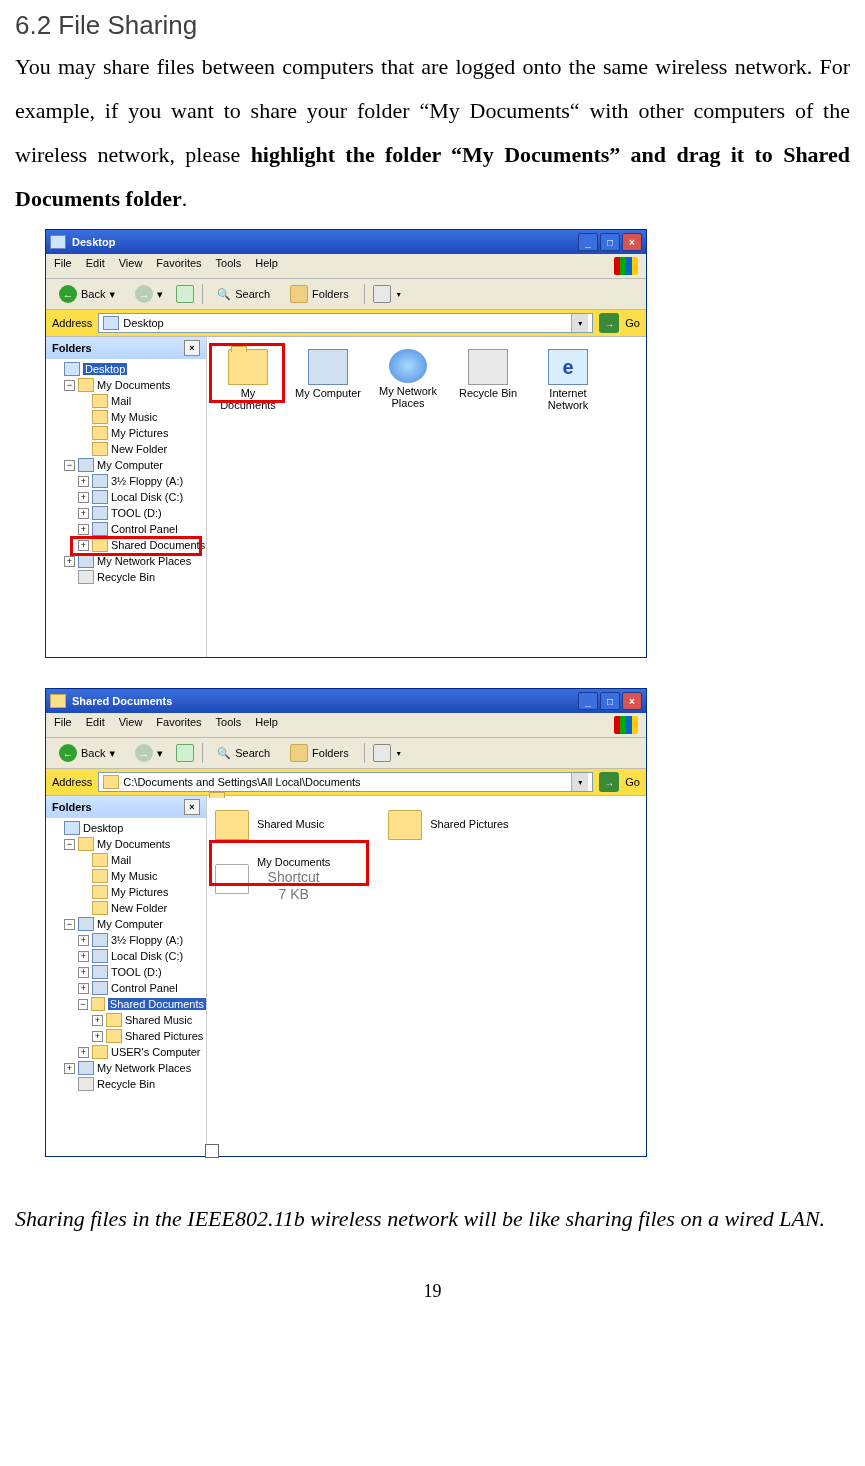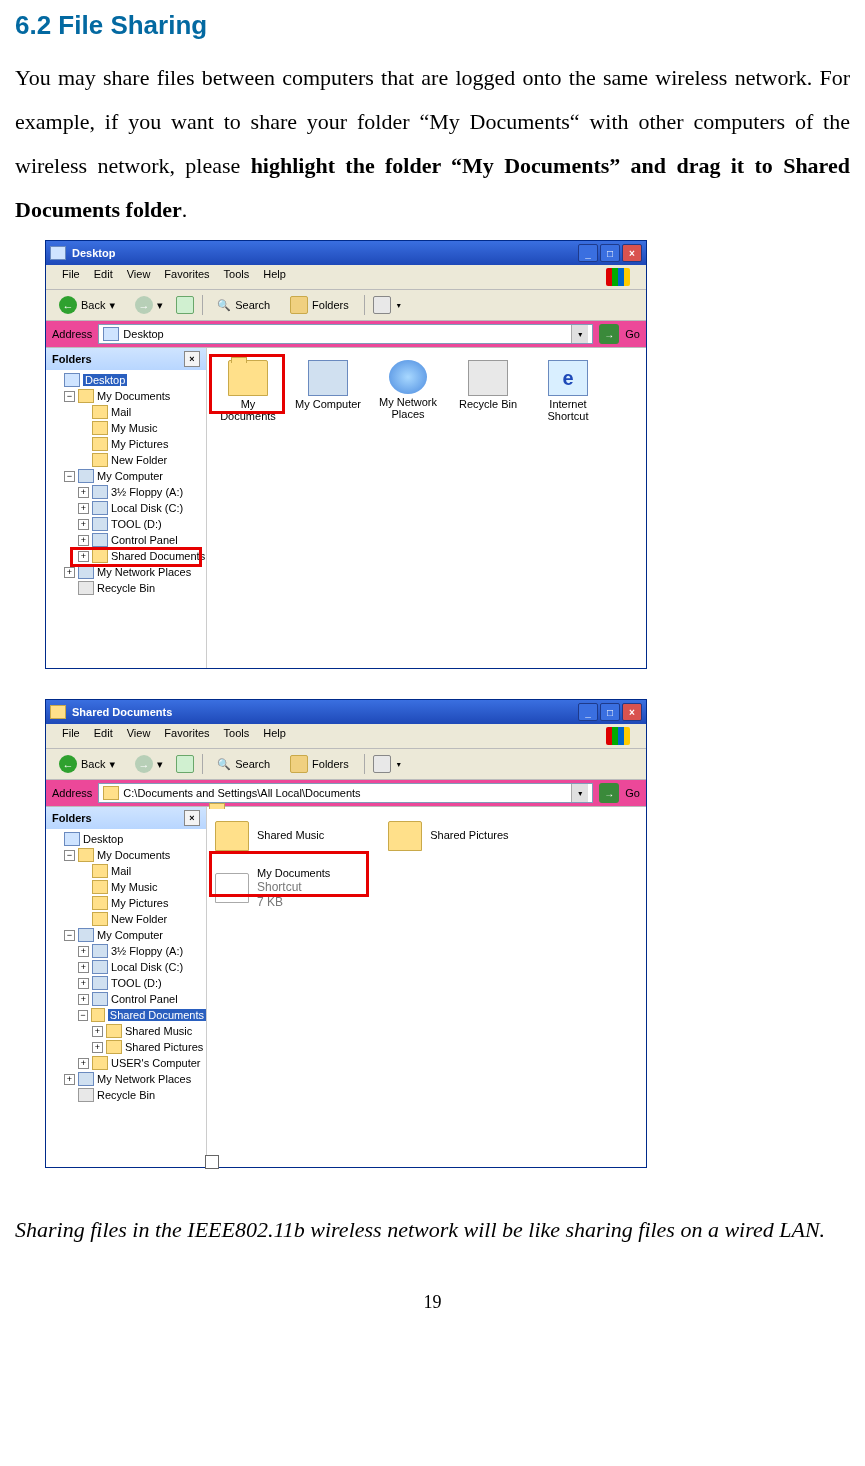--- a/index.html
+++ b/index.html
@@ -7,25 +7,25 @@
     padding: 0;
     font-family: "Times New Roman", serif;
     background: #fff;
     width: 865px;
   }
   .page {
     padding: 10px 15px 30px 15px;
     box-sizing: border-box;
   }
   .heading {
-    color: #0369a1;
+    color: #404040;
     font-family: Arial, Helvetica, sans-serif;
-    font-weight: bold;
+    font-weight: normal;
     font-size: 26px;
-    margin-bottom: 15px;
+    margin-bottom: 4px;
   }
   .bodytext {
     font-size: 22px;
     line-height: 2;
     text-align: justify;
     color: #000;
     margin: 0 0 8px 0;
   }
   .bold { font-weight: bold; }
   .page-number {
@@ -51,21 +51,21 @@
     justify-content: space-between;
     padding: 0 4px;
   }
   .titlebar .left { display: flex; align-items: center; gap: 6px; font-weight: bold; }
   .titlebar .controls { display: flex; gap: 2px; }
   .winbtn { width: 18px; height: 16px; background: #3a6fe0; border: 1px solid #1e3a8a; border-radius: 2px; display:flex;align-items:center;justify-content:center;color:#fff;font-size:10px;font-weight:bold;}
   .winbtn.close { background:#d9534f;}
   .menubar {
     display: flex;
     gap: 14px;
-    padding: 3px 16px;
+    padding: 3px 8px;
     background: #ece9d8;
     border-bottom: 1px solid #bbb;
   }
   .toolbar {
     display: flex;
     align-items: center;
     gap: 6px;
     padding: 3px 6px;
     background: #ece9d8;
     border-bottom: 1px solid #bbb;
@@ -80,21 +80,21 @@
   }
   .btn.green .circle { width:18px;height:18px;border-radius:50%;background:#2fa12f;display:flex;align-items:center;justify-content:center;color:#fff;font-weight:bold; }
   .btn.green.disabled .circle { background:#b7cfb7;}
   .sep { width:1px;height:20px;background:#aaa;margin:0 2px;}
   .smicon { width:16px;height:16px;display:inline-block;background:#f0d080;border:1px solid #c9a94a;border-radius:2px;}
   .addrbar {
     display: flex;
     align-items: center;
     gap: 6px;
     padding: 3px 6px;
-    background: #ec4899;
+    background: #fde047;
     border-bottom: 1px solid #bbb;
   }
   .addrfield {
     flex: 1;
     background: #fff;
     border: 1px solid #7f9db9;
     height: 18px;
     display: flex;
     align-items: center;
     padding: 0 4px;
@@ -153,21 +153,21 @@
   .gfx.folder::before{content:"";position:absolute;top:-4px;left:2px;width:14px;height:5px;background:#ffe08a;border:1px solid #c9a94a;border-bottom:none;}
   .gfx.comp { background:#d0e0f0;border:1px solid #6a8abf;}
   .gfx.globe { background:radial-gradient(#a8d8ff,#4a8adf);border-radius:50%;}
   .gfx.ie { background:#d9efff;border:1px solid #6a8abf;display:flex;align-items:center;justify-content:center;color:#1e49b8;font-weight:bold;font-size:20px;}
   .gfx.bin { background:#e8e8e8;border:1px solid #9a9a9a;}
   .gfx.shortcut { background:#fff;border:1px solid #aaa;}
   .gfx.shortcut::after{content:"";position:absolute;bottom:-2px;left:-2px;width:12px;height:12px;background:#fff;border:1px solid #666;}
   .list-item-row { display:flex;align-items:center;gap:8px;padding:2px;}
   .list-item-row .gfx { width:32px;height:28px;}
   .list-item-row .info { display:flex;flex-direction:column;line-height:1.2;}
-  .list-item-row .info .sub { color:#777;font-size:12px;}
+  .list-item-row .info .sub { color:#777;font-size:14px;text-align:center;}
   .selected-tree { background:#2a5fbf;color:#fff;padding:0 2px;}
   .logo-flag { width:24px;height:18px;background:linear-gradient(90deg,#d00 0 25%,#0a0 25% 50%,#06c 50% 75%,#fc0 75% 100%);display:inline-block;border-radius:2px;}
   .dropdown-arrow{width:16px;height:18px;background:#e0e0e0;border-left:1px solid #aaa;display:flex;align-items:center;justify-content:center;font-size:8px;}
 </style>
 </head>
 <body>
 
 <div class="page">
 
   <div class="heading">6.2 File Sharing</div>
@@ -318,21 +318,21 @@
           <div class="big-icon">
               <div class="gfx globe"></div>
               <span>My Network Places</span>
             </div>
           <div class="big-icon">
               <div class="gfx bin"></div>
               <span>Recycle Bin</span>
             </div>
           <div class="big-icon">
               <div class="gfx ie">e</div>
-              <span>Internet Shortcut</span>
+              <span>Internet Network</span>
             </div>
         </div>
         <div class="redbox" style="top:6px;left:2px;width:76px;height:60px;"></div>
       </div>
     </div>
   </div>
 
   <div class="screenshot">
     <div class="titlebar">
       <div class="left">

